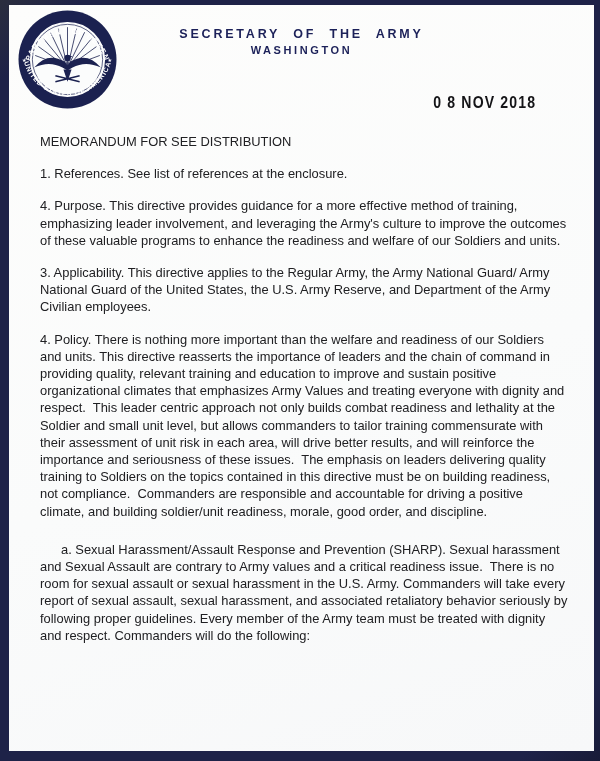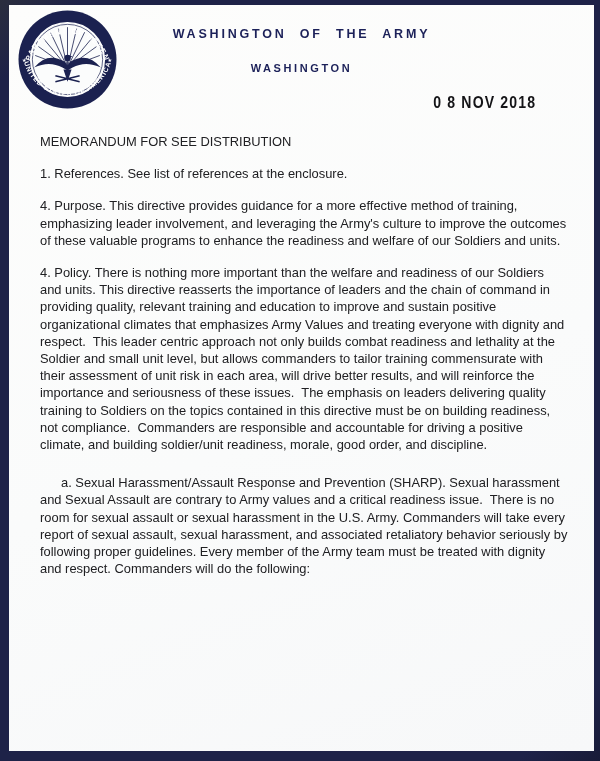--- a/index.html
+++ b/index.html
@@ -28,21 +28,21 @@
     position: absolute; top: 22px; left: 0;
     width: 100%; text-align: center;
     color: #1c2159;
   }
   .letterhead .title {
     font-size: 12.5px; font-weight: bold;
     letter-spacing: 2.8px; word-spacing: 7px;
   }
   .letterhead .subtitle {
     font-size: 11px; font-weight: bold;
-    letter-spacing: 2.6px; margin-top: 21px;
+    letter-spacing: 2.6px; margin-top: 3px;
   }
   .date-stamp {
     position: absolute; top: 88px; right: 58px;
     font-size: 14.5px; font-weight: bold;
     letter-spacing: 1.2px; color: #141417;
     transform: scaleY(1.12) scaleX(0.97);
     transform-origin: right top;
   }
   .memo-body {
     position: absolute; top: 120px; left: 31px;
@@ -101,27 +101,28 @@
       <textPath href="#sealTopArc" startOffset="50%" text-anchor="middle">DEPARTMENT OF DEFENSE</textPath>
     </text>
     <text font-size="6.6" font-weight="bold" fill="#ffffff" letter-spacing="0.9" font-family="Liberation Sans, DejaVu Sans, sans-serif">
       <textPath href="#sealBotArc" startOffset="50%" text-anchor="middle">UNITED STATES OF AMERICA</textPath>
     </text>
     <text x="5" y="52" font-size="5" fill="#ffffff">★</text>
     <text x="89.5" y="52" font-size="5" fill="#ffffff">★</text>
   </svg>
 
   <div class="letterhead">
-    <div class="title">WASHINGTON OF THE ARMY</div>
+    <div class="title">SECRETARY OF THE ARMY</div>
     <div class="subtitle">WASHINGTON</div>
   </div>
 
   <div class="date-stamp">0 8 NOV 2018</div>
 
   <div class="memo-body">
     <p class="memo-line">MEMORANDUM FOR SEE DISTRIBUTION</p>
     <p>1. References. See list of references at the enclosure.</p>
     <p>4. Purpose. This directive provides guidance for a more effective method of training, emphasizing leader involvement, and leveraging the Army's culture to improve the outcomes of these valuable programs to enhance the readiness and welfare of our Soldiers and units.</p>
+    <p>3. Applicability. This directive applies to the Regular Army, the Army National Guard/ Army National Guard of the United States, the U.S. Army Reserve, and Department of the Army Civilian employees.</p>
     <p class="para-4">4. Policy. There is nothing more important than the welfare and readiness of our Soldiers and units. This directive reasserts the importance of leaders and the chain of command in providing quality, relevant training and education to improve and sustain positive organizational climates that emphasizes Army Values and treating everyone with dignity and respect.  This leader centric approach not only builds combat readiness and lethality at the Soldier and small unit level, but allows commanders to tailor training commensurate with their assessment of unit risk in each area, will drive better results, and will reinforce the importance and seriousness of these issues.  The emphasis on leaders delivering quality training to Soldiers on the topics contained in this directive must be on building readiness, not compliance.  Commanders are responsible and accountable for driving a positive climate, and building soldier/unit readiness, morale, good order, and discipline.</p>
     <p class="para-a">a. Sexual Harassment/Assault Response and Prevention (SHARP). Sexual harassment and Sexual Assault are contrary to Army values and a critical readiness issue.  There is no room for sexual assault or sexual harassment in the U.S. Army. Commanders will take every report of sexual assault, sexual harassment, and associated retaliatory behavior seriously by following proper guidelines. Every member of the Army team must be treated with dignity and respect. Commanders will do the following:</p>
   </div>
 
 </div>
 
 </body></html>

